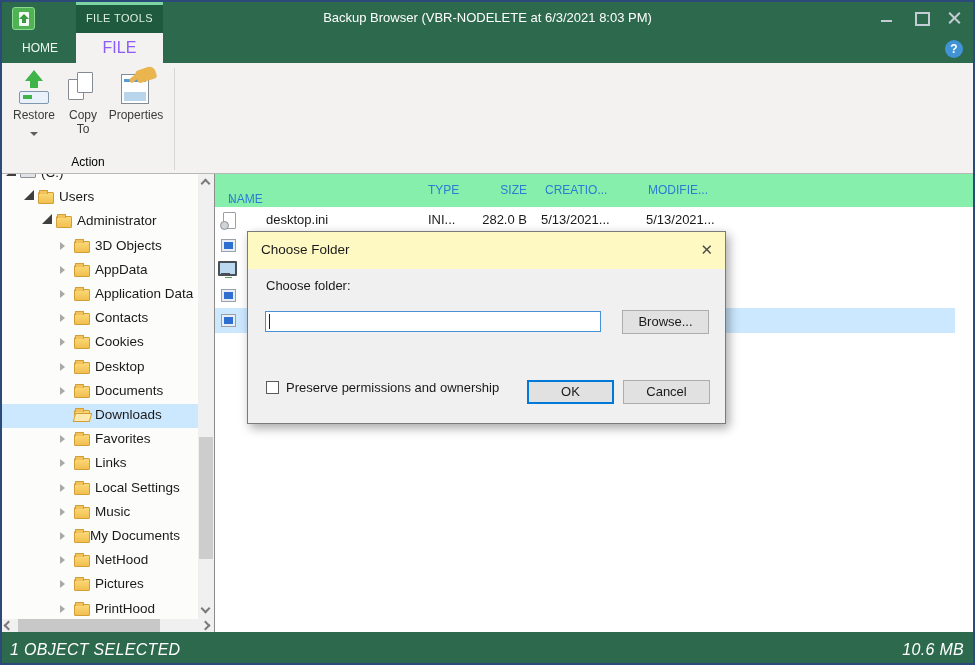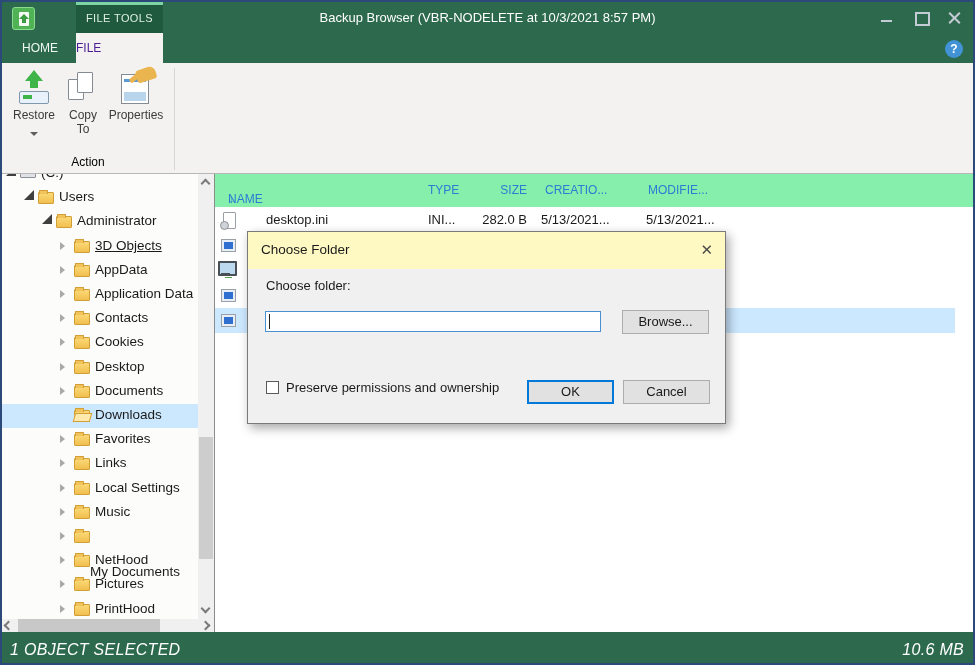--- a/index.html
+++ b/index.html
@@ -15,21 +15,21 @@
   .ft-tab { position:absolute; left:74px; top:0; width:87px; height:31px; background:var(--tab-green,#1f5a3e); color:#ddefe4; font-size:11px; letter-spacing:.4px; text-align:center; line-height:33px; }
   .ft-tab::before { content:""; position:absolute; left:0; top:0; width:100%; height:3px; background:var(--accent-stripe,#7cd3a4); }
   .win-title { position:absolute; left:0; top:0; width:100%; height:31px; line-height:31px; text-align:center; color:#ffffff; font-size:13px; }
   .win-btns { position:absolute; right:8px; top:0; height:31px; display:flex; align-items:center; gap:14px; }
   .wbtn { width:20px; height:20px; position:relative; cursor:default; }
   .wbtn.min::before { content:""; position:absolute; left:4px; top:12px; width:11px; height:2px; background:#c3ccd5; }
   .wbtn.max::before { content:""; position:absolute; left:4px; top:4px; width:11px; height:10px; border:2px solid #c3ccd5; }
   .wbtn.close::before, .wbtn.close::after { content:""; position:absolute; left:2px; top:9px; width:15px; height:2px; background:#c3ccd5; }
   .wbtn.close::before { transform:rotate(45deg); } .wbtn.close::after { transform:rotate(-45deg); }
   .home-tab { position:absolute; left:8px; top:31px; width:60px; height:30px; color:#eef7f1; font-size:12px; text-align:center; line-height:30px; }
-  .file-tab { position:absolute; left:74px; top:31px; width:87px; height:30px; background:#f3f2f1; color:#4c1d95; font-size:12px; line-height:30px; }
+  .file-tab { position:absolute; left:74px; top:31px; width:87px; height:30px; background:#f3f2f1; color:#8b5cf6; font-size:16px; text-align:center; line-height:30px; }
   .help-btn { position:absolute; right:10px; top:38px; width:18px; height:18px; border-radius:50%; background:#4193d6; color:#fff; font-size:12px; font-weight:bold; text-align:center; line-height:18px; }
 
   
   .ribbon { position:absolute; left:0; top:61px; width:100%; height:111px; background:#f3f2f1; border-bottom:1px solid #b8b8b8; }
   .rbtn { position:absolute; top:5px; height:86px; text-align:center; }
   .rbtn .glyph { position:relative; width:34px; height:36px; margin:2px auto 2px auto; }
   .rbtn .lbl { font-size:12px; color:#3b3b3b; line-height:14px; }
   .caret-down { display:inline-block; width:0; height:0; border-left:4px solid transparent; border-right:4px solid transparent; border-top:4px solid #5f5f5f; margin-top:4px; }
   
   .ic-restore .head { position:absolute; left:8px; top:0; width:0; height:0; border-left:9px solid transparent; border-right:9px solid transparent; border-bottom:11px solid #3eb449; }
@@ -121,21 +121,21 @@
 
 <div class="window">
 
   <div class="greenblock">
     <div class="app-icon">
       <div class="page"></div>
         <div class="arrow-head"></div>
         <div class="arrow-stem"></div>
     </div>
     <div class="ft-tab">FILE TOOLS</div>
-    <div class="win-title">Backup Browser (VBR-NODELETE at 10/3/2021 8:57 PM)</div>
+    <div class="win-title">Backup Browser (VBR-NODELETE at 6/3/2021 8:03 PM)</div>
     <div class="win-btns">
       <div class="wbtn min"></div>
       <div class="wbtn max"></div>
       <div class="wbtn close"></div>
     </div>
     <div class="home-tab">HOME</div>
     <div class="file-tab">FILE</div>
     <div class="help-btn">?</div>
   </div>
 
@@ -184,21 +184,21 @@
           <span class="tlabel" style="left: 57px;">Users</span>
         </div>
         <div class="tree-row" style="top: 36px;">
           <span class="tw expanded" style="left: 40px;"></span>
           <span class="ticon folder" style="left: 54px;"></span>
           <span class="tlabel" style="left: 75px;">Administrator</span>
         </div>
         <div class="tree-row" style="top: 61px;">
           <span class="tw collapsed" style="left: 58px;"></span>
           <span class="ticon folder" style="left: 72px;"></span>
-          <span class="tlabel" style="left: 93px; text-decoration: underline;">3D Objects</span>
+          <span class="tlabel" style="left: 93px;">3D Objects</span>
         </div>
         <div class="tree-row" style="top: 85px;">
           <span class="tw collapsed" style="left: 58px;"></span>
           <span class="ticon folder" style="left: 72px;"></span>
           <span class="tlabel" style="left: 93px;">AppData</span>
         </div>
         <div class="tree-row" style="top: 133px;">
           <span class="tw collapsed" style="left: 58px;"></span>
           <span class="ticon folder" style="left: 72px;"></span>
           <span class="tlabel" style="left: 93px;">Contacts</span>
@@ -243,21 +243,21 @@
           <span class="tlabel" style="left: 93px;">Local Settings</span>
         </div>
         <div class="tree-row" style="top: 327px;">
           <span class="tw collapsed" style="left: 58px;"></span>
           <span class="ticon folder" style="left: 72px;"></span>
           <span class="tlabel" style="left: 93px;">Music</span>
         </div>
         <div class="tree-row" style="top: 351px;">
           <span class="tw collapsed" style="left: 58px;"></span>
           <span class="ticon folder" style="left: 72px;"></span>
-          <span class="tlabel" style="left: 88px; margin-top: 36px;">My Documents</span>
+          <span class="tlabel" style="left: 88px;">My Documents</span>
         </div>
         <div class="tree-row" style="top: 375px;">
           <span class="tw collapsed" style="left: 58px;"></span>
           <span class="ticon folder" style="left: 72px;"></span>
           <span class="tlabel" style="left: 93px;">NetHood</span>
         </div>
         <div class="tree-row" style="top: 399px;">
           <span class="tw collapsed" style="left: 58px;"></span>
           <span class="ticon folder" style="left: 72px;"></span>
           <span class="tlabel" style="left: 93px;">Pictures</span>

